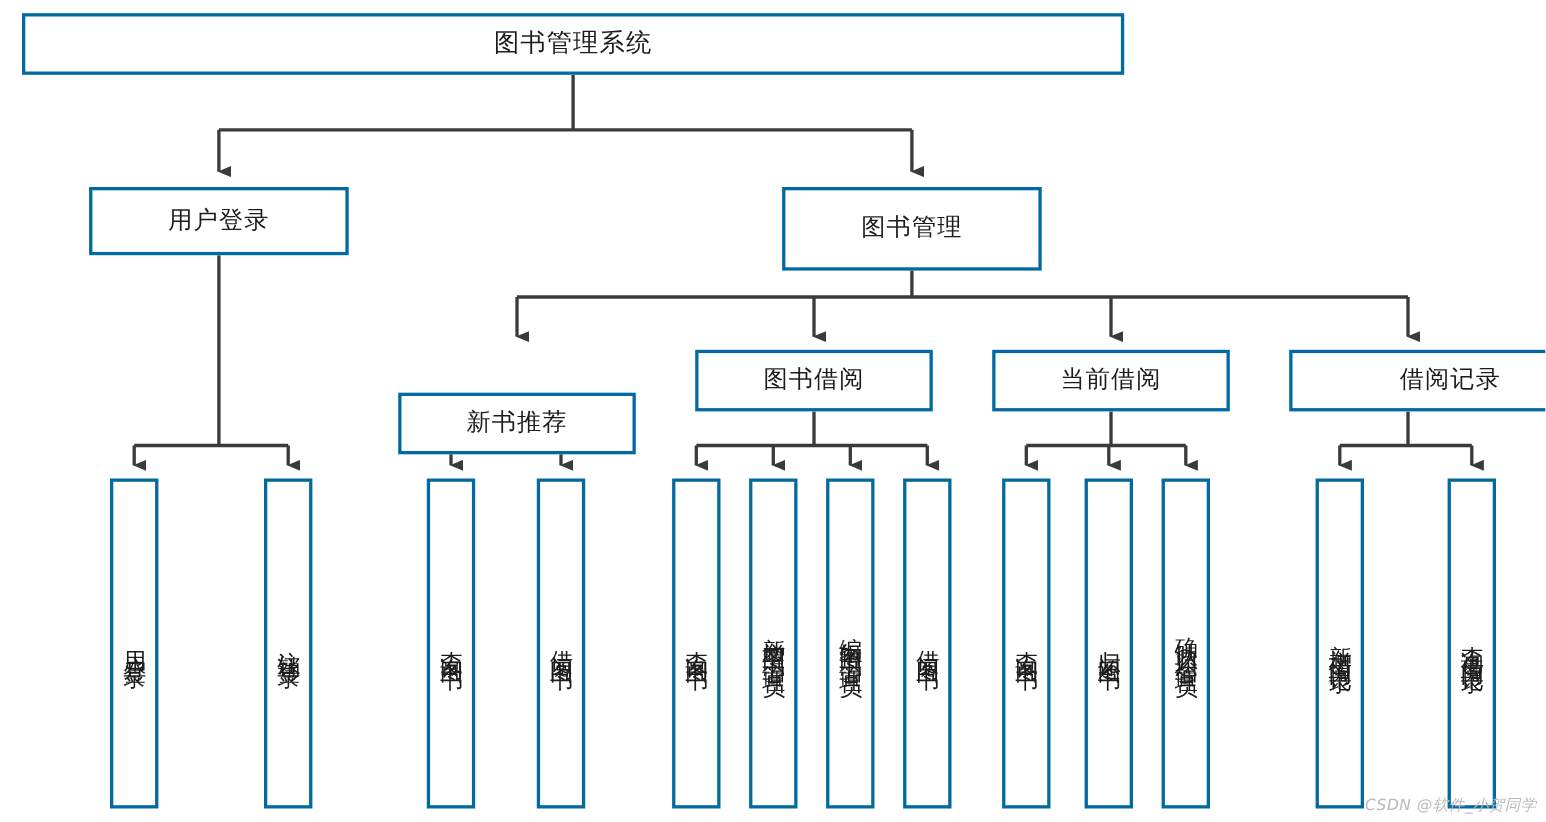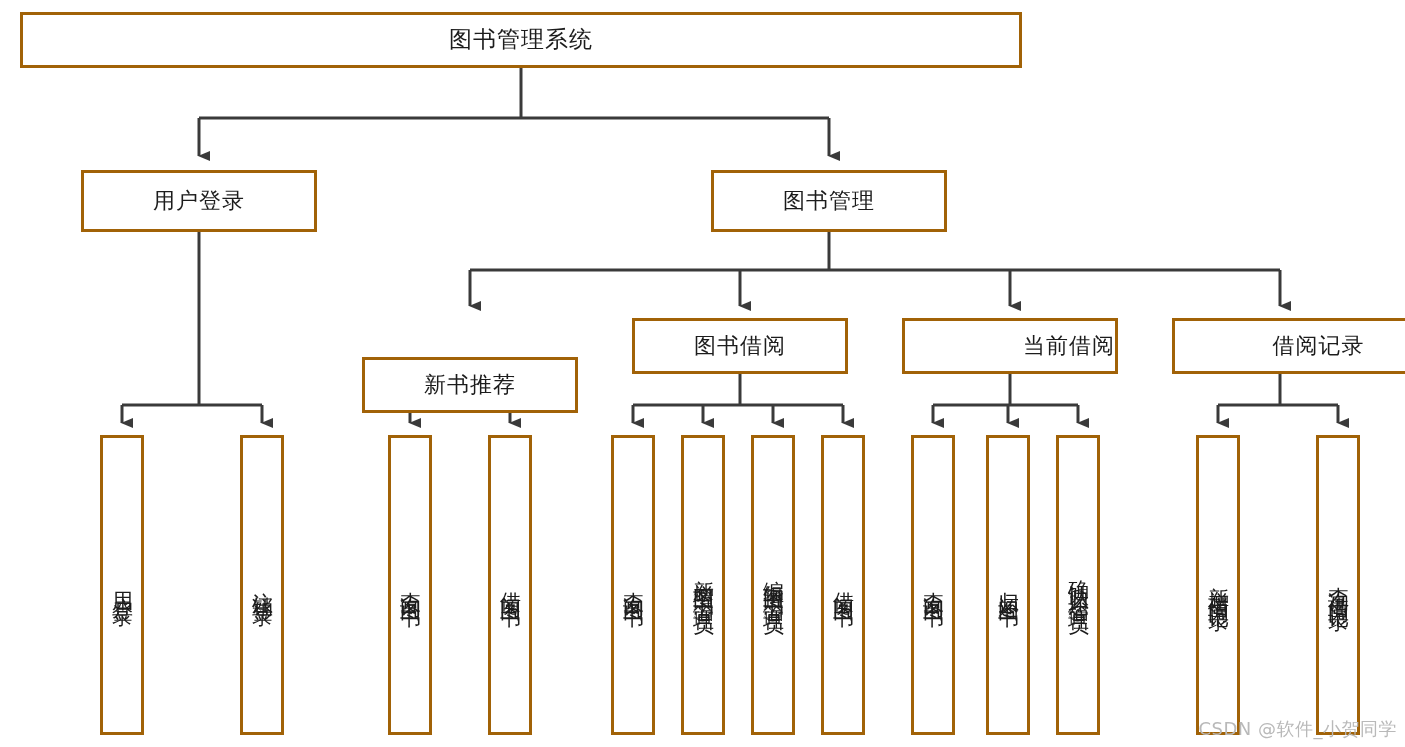--- a/index.html
+++ b/index.html
@@ -19,21 +19,21 @@
   #edges {
     position: absolute;
     left: 0;
     top: 0;
     width: 1405px;
     height: 747px;
   }
   .node {
     position: absolute;
     box-sizing: border-box;
-    border: 3px solid #a16207;
+    border: 3px solid #0369a1;
     background: #ffffff;
     display: flex;
     align-items: center;
     justify-content: center;
     color: #1c1c1c;
     letter-spacing: 1px;
   }
   .node.horiz {
     font-size: 22px;
     line-height: 1.1;
@@ -53,26 +53,27 @@
   }
   .node.vert .vtext {
     writing-mode: vertical-rl;
     text-orientation: upright;
     white-space: nowrap;
   }
   .watermark {
     position: absolute;
     right: 8px;
     bottom: 6px;
-    font-size: 18px;
+    font-size: 14px;
     color: #b9b9b9;
     font-family: "DejaVu Sans", "Liberation Sans", sans-serif;
     white-space: nowrap;
     letter-spacing: 0.5px;
     pointer-events: none;
+    font-style: italic;
   }
 </style>
 </head>
 <body>
 
 <div id="canvas">
 
   <svg id="edges" viewBox="0 0 1405 747" xmlns="http://www.w3.org/2000/svg">
     <defs>
       <marker id="arrow" viewBox="0 0 10 12" refX="5" refY="11" markerWidth="10" markerHeight="12" orient="auto-start-reverse" markerUnits="userSpaceOnUse">
@@ -137,31 +138,31 @@
     </g>
   </svg>
 
   <div class="node horiz root" style="left:20px; top:12px; width:1002px; height:56px;">
     <span>图书管理系统</span>
   </div>
 
   <div class="node horiz" style="left:81px; top:170px; width:236px; height:62px;">
     <span>用户登录</span>
   </div>
-  <div class="node horiz" style="left:711px; top:170px; width:236px; height:62px;">
+  <div class="node horiz" style="left:711px; top:170px; width:236px; height:76px;">
     <span>图书管理</span>
   </div>
 
   <div class="node horiz" style="left:362px; top:318px; width:216px; height:56px;margin-top:39px;">
     <span>新书推荐</span>
   </div>
   <div class="node horiz" style="left:632px; top:318px; width:216px; height:56px;text-align:right;">
     <span>图书借阅</span>
   </div>
-  <div class="node horiz" style="left:902px; top:318px; width:216px; height:56px;justify-content:flex-end;">
+  <div class="node horiz" style="left:902px; top:318px; width:216px; height:56px;">
     <span>当前借阅</span>
   </div>
   <div class="node horiz" style="left:1172px; top:318px; width:258px; height:56px;padding-left:35px;">
     <span>借阅记录</span>
   </div>
 
   <div class="node vert" style="left:100px; top:435px; width:44px; height:300px;">
     <span class="vtext">用户登录</span>
   </div>
   <div class="node vert" style="left:240px; top:435px; width:44px; height:300px;">

